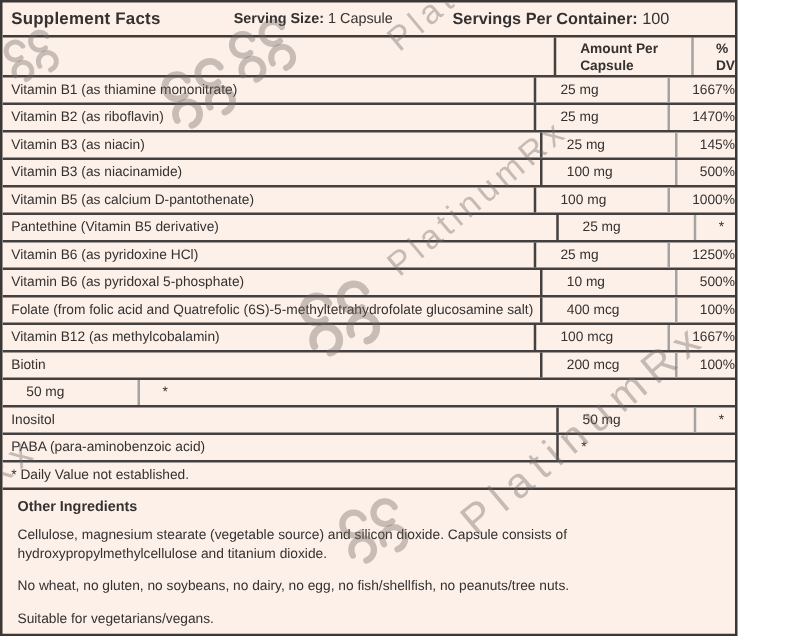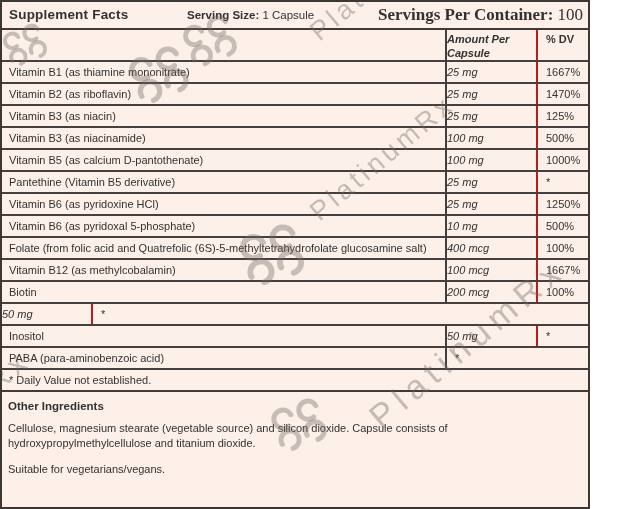--- a/index.html
+++ b/index.html
@@ -19,38 +19,38 @@
     height:26px;
     border-bottom:2px solid #403b39;
     line-height:26px;
     white-space:nowrap;
   }
   .main-title{
     position:absolute;left:7px;top:0;
     font-size:13.5px;font-weight:bold;letter-spacing:.2px;
   }
   .serving-size{position:absolute;left:185px;top:0;font-size:11.5px;}
-  .servings-per{position:absolute;left:376px;top:0;font-size:17px;font-family:Liberation Serif, serif;}
+  .servings-per{position:absolute;left:360px;top:0;font-size:13px;}
   .blabel{font-weight:bold;}
   
   .row{display:flex;border-bottom:2px solid #454040;}
   .c1{width:436px;padding-left:7px;border-right:2px solid #454040;overflow:hidden;white-space:nowrap;}
-  .c2{width:89px;padding-left:0;border-right:2px solid #b91c1c;font-style:italic;}
-  .c3{flex:1;padding-left:8px;}
+  .c2{width:89px;padding-left:19px;border-right:2px solid #a3a3a3;}
+  .c3{flex:1;padding-left:18px;}
   .col-header{height:30px;}
   .col-header .c2,.col-header .c3{
     font-weight:bold;font-size:11px;line-height:14px;padding-top:2px;
   }
   .data-row{height:20px;font-size:11px;line-height:20px;}
   .footnote-row{
     height:20px;font-size:11px;line-height:20px;
     padding-left:7px;border-bottom:2px solid #403b39;
   }
   
-  .other{padding:6px 8px 0 6px;font-size:11px;}
+  .other{padding:6px 8px 0 12px;font-size:11px;}
   .oi-heading{font-weight:bold;font-size:11.5px;margin:2px 0 9px 0;}
   .other p{margin:0 0 11px 0;line-height:15px;}
   
   .wm-layer{
     position:absolute;inset:0;z-index:5;
     pointer-events:none;overflow:hidden;
   }
   .wm-text{
     position:absolute;
     font-family:"Liberation Sans", sans-serif;
@@ -88,21 +88,21 @@
     <div class="c3">1667%</div>
   </div>
   <div class="row data-row">
     <div class="c1">Vitamin B2 (as riboflavin)</div>
     <div class="c2">25 mg</div>
     <div class="c3">1470%</div>
   </div>
   <div class="row data-row">
     <div class="c1">Vitamin B3 (as niacin)</div>
     <div class="c2">25 mg</div>
-    <div class="c3">125%</div>
+    <div class="c3">145%</div>
   </div>
   <div class="row data-row">
     <div class="c1">Vitamin B3 (as niacinamide)</div>
     <div class="c2">100 mg</div>
     <div class="c3">500%</div>
   </div>
   <div class="row data-row">
     <div class="c1">Vitamin B5 (as calcium D-pantothenate)</div>
     <div class="c2">100 mg</div>
     <div class="c3">1000%</div>
@@ -149,20 +149,21 @@
   <div class="row data-row">
     <div class="c1">PABA (para-aminobenzoic acid)</div>
     <div class="c3">*</div>
   </div>
 
   <div class="footnote-row">* Daily Value not established.</div>
 
   <div class="other">
     <div class="oi-heading">Other Ingredients</div>
     <p>Cellulose, magnesium stearate (vegetable source) and silicon dioxide. Capsule consists of hydroxypropylmethylcellulose and titanium dioxide.</p>
+    <p>No wheat, no gluten, no soybeans, no dairy, no egg, no fish/shellfish, no peanuts/tree nuts.</p>
     <p>Suitable for vegetarians/vegans.</p>
   </div>
 
   <div class="wm-layer">
     <svg width="0" height="0" style="position:absolute">
       <defs>
         <g id="wmglyph" fill="none" stroke="currentColor" stroke-width="5.5" stroke-linecap="round">
           <circle cx="16" cy="16" r="10" pathLength="100" stroke-dasharray="78 22" stroke-dashoffset="83"></circle>
           <circle cx="19" cy="40" r="10" pathLength="100" stroke-dasharray="78 22" stroke-dashoffset="55"></circle>
           <circle cx="45" cy="12" r="10" pathLength="100" stroke-dasharray="78 22" stroke-dashoffset="83"></circle>

